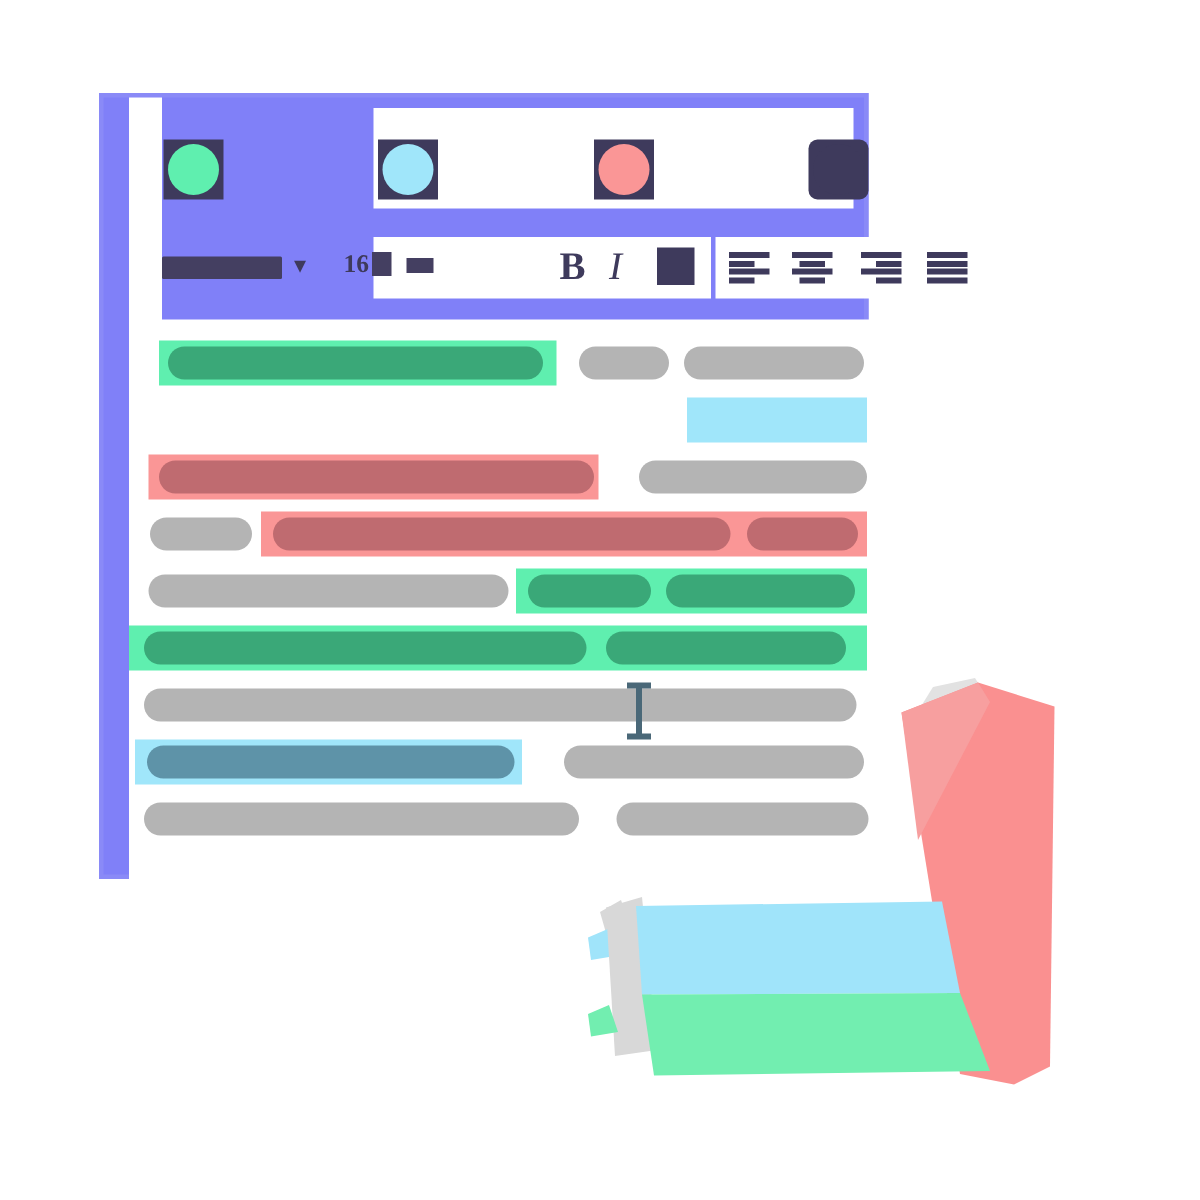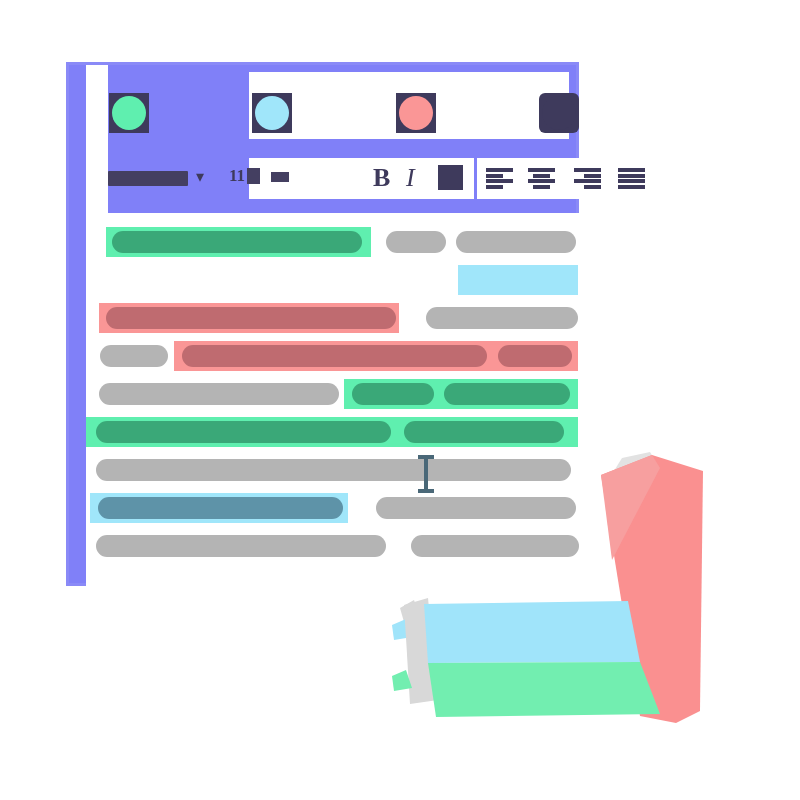--- a/index.html
+++ b/index.html
@@ -200,21 +200,21 @@
     <div class="tb-white" id="tb-w-b"></div>
     <div class="tb-white" id="tb-w-c"></div>
     <div class="tb-white" id="tb-w-d"></div>
 
     <div id="font-select">
       <div class="redact-text" id="font-name"></div>
     </div>
     <div id="font-caret">▾</div>
 
     <div id="font-size">
-      <span class="num">11</span>
+      <span class="num">16</span>
       <span class="blk"></span>
     </div>
     <div id="size-caret"></div>
 
     <div id="bold-btn">B</div>
     <div id="italic-btn">I</div>
     <div id="underline-btn"></div>
 
     <div class="align-btn" id="align-left">
         <i></i>

